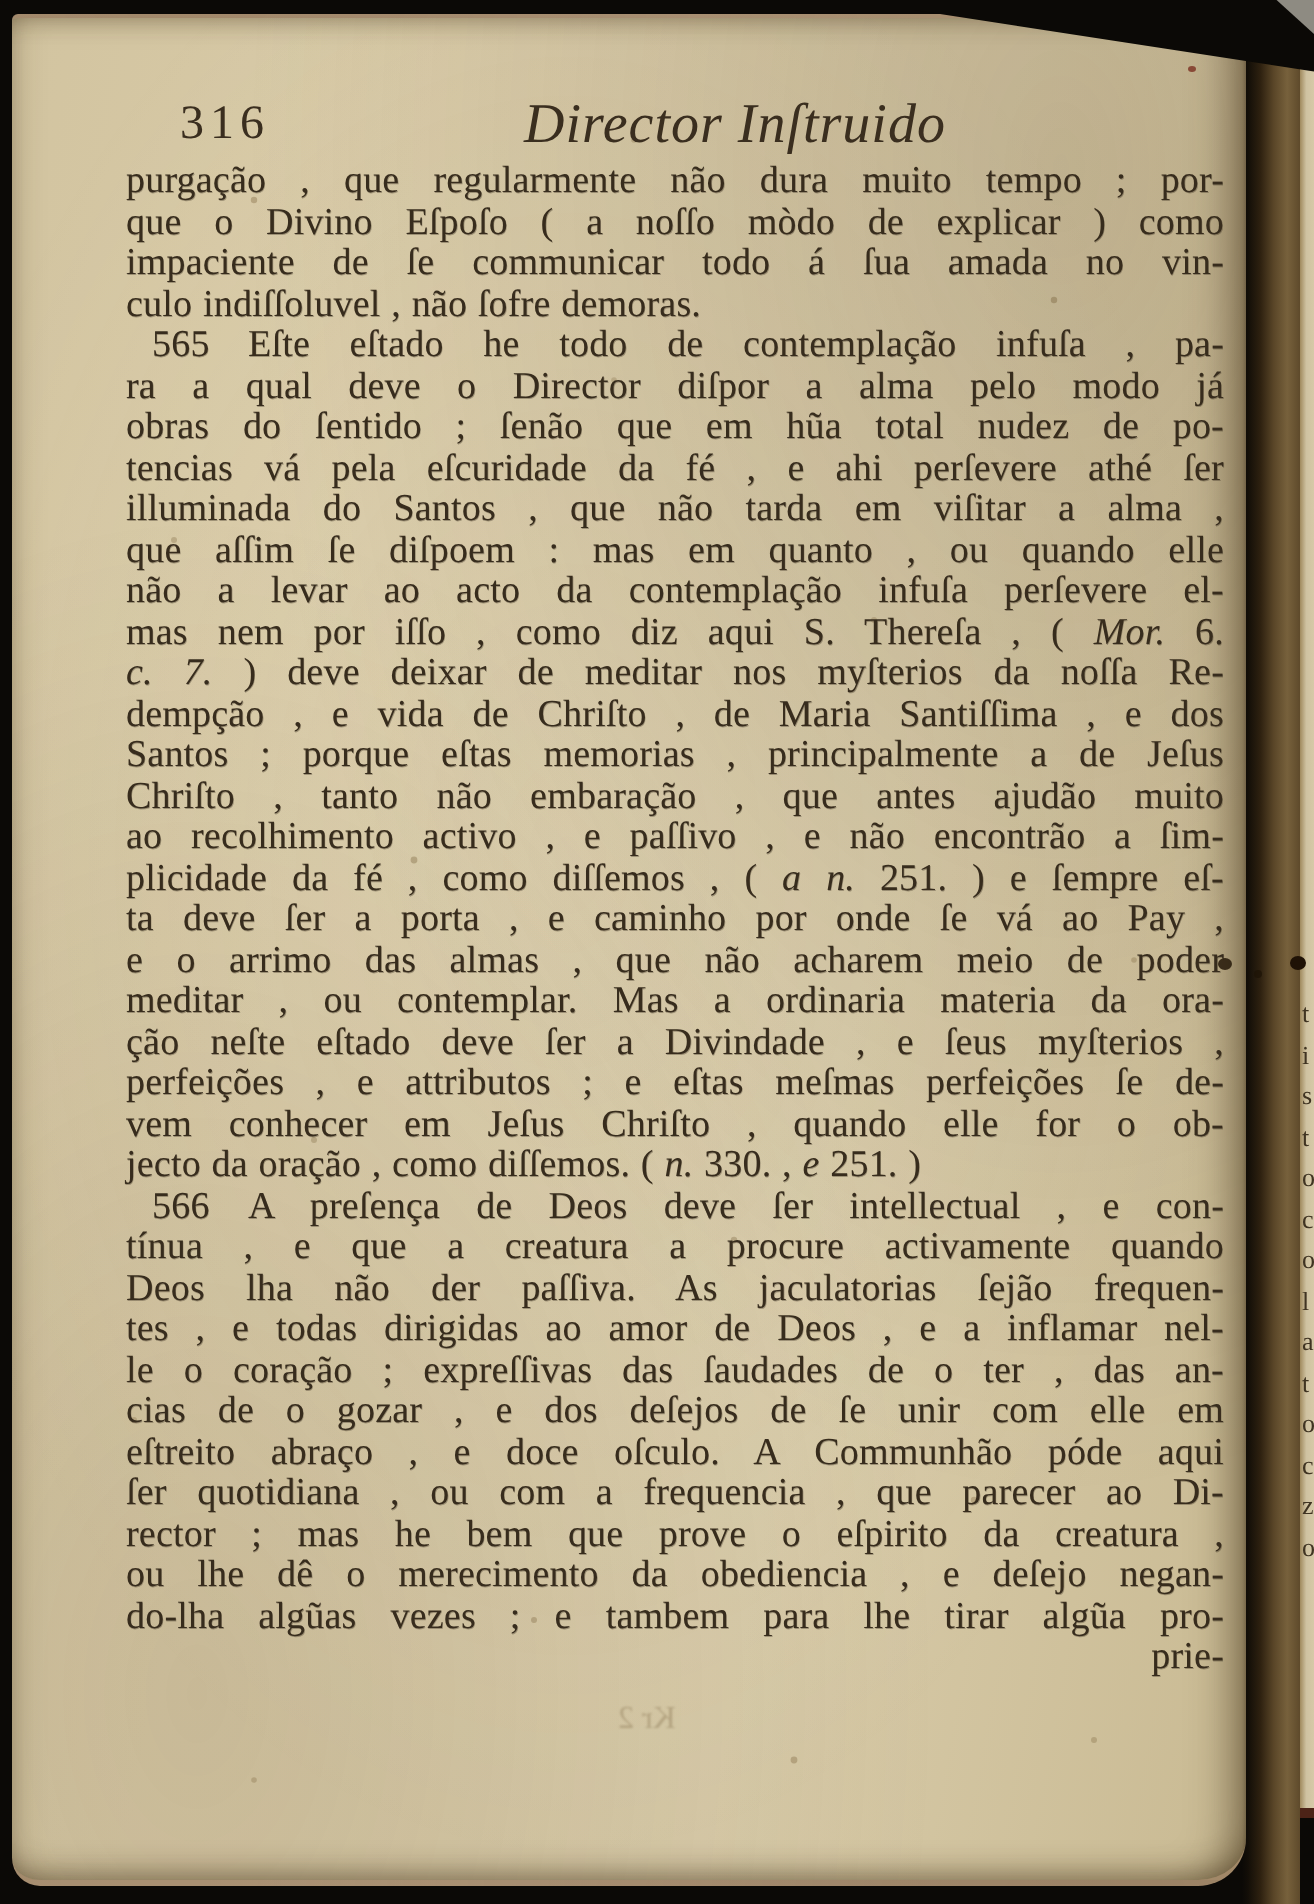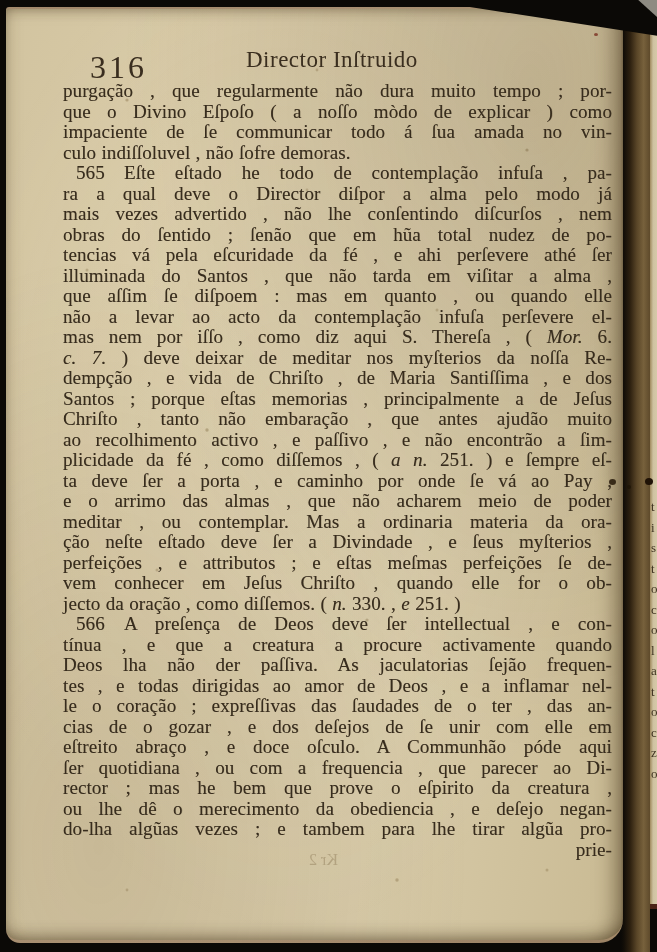--- a/index.html
+++ b/index.html
@@ -34,25 +34,25 @@
       520px 140px 0 0.6px rgba(110,85,45,.35),  80px  260px 0 0.5px rgba(120,95,55,.30),
       430px 300px 0 0.5px rgba(120,95,55,.28),  200px 420px 0 0.7px rgba(110,85,45,.32),
       560px 470px 0 0.4px rgba(120,95,55,.30),  150px 560px 0 0.5px rgba(120,95,55,.30),
       360px 610px 0 0.6px rgba(110,85,45,.30),  60px  700px 0 0.5px rgba(120,95,55,.28),
       480px 740px 0 0.6px rgba(120,95,55,.32),  260px 800px 0 0.5px rgba(110,85,45,.30),
       390px 870px 0 0.7px rgba(120,95,55,.34),  120px 880px 0 0.4px rgba(120,95,55,.28),
       540px 860px 0 0.5px rgba(120,95,55,.30),  300px 180px 0 0.4px rgba(120,95,55,.26);
   }
   .pagenum{
     position:absolute;left:84px;top:40px;
-    font-size:32px;letter-spacing:3px;color:#3a2e1f;
+    font-size:24px;letter-spacing:3px;color:#3a2e1f;
   }
   .runtitle{
-    position:absolute;left:240px;top:38px;
-    font-size:23px;color:#3a2e1f;letter-spacing:0.5px;
+    position:absolute;left:256px;top:38px;
+    font-size:28px;font-style:italic;color:#3a2e1f;letter-spacing:0.5px;
   }
   .textcol{
     position:absolute;left:57px;top:72px;width:549px;
     color:#372c1d;font-size:19px;line-height:20.5px;
     letter-spacing:0.1px;word-spacing:0.5px;
     text-shadow:0.3px 0.3px 0 rgba(55,44,29,0.35);
   }
   .line{text-align:justify;text-align-last:justify;height:20.5px;}
   .line i{font-style:italic;}
   .endl{text-align-last:left;}
@@ -103,21 +103,20 @@
     <div class="pagenum">316</div>
     <div class="runtitle">Director Inſtruido</div>
 
     <div class="textcol" id="text-block">
         <div class="line"><span>purgação , que regularmente não dura muito tempo ; por-</span></div>
         <div class="line"><span>que o Divino Eſpoſo ( a noſſo mòdo de explicar ) como</span></div>
         <div class="line"><span>impaciente de ſe communicar todo á ſua amada no vin-</span></div>
         <div class="line endl"><span>culo indiſſoluvel , não ſofre demoras.</span></div>
         <div class="line ind"><span>565  Eſte eſtado he todo de contemplação infuſa , pa-</span></div>
         <div class="line"><span>ra a qual deve o Director diſpor a alma pelo modo já</span></div>
-        <div class="line"><span>mais vezes advertido , não lhe conſentindo diſcurſos , nem</span></div>
         <div class="line"><span>obras do ſentido ; ſenão que em hũa total nudez de po-</span></div>
         <div class="line"><span>tencias vá pela eſcuridade da fé , e ahi perſevere athé ſer</span></div>
         <div class="line"><span>illuminada do Santos , que não tarda em viſitar a alma ,</span></div>
         <div class="line"><span>que aſſim ſe diſpoem : mas em quanto , ou quando elle</span></div>
         <div class="line"><span>não a levar ao acto da contemplação infuſa perſevere el-</span></div>
         <div class="line"><span>mas nem por iſſo , como diz aqui S. Thereſa , ( </span><i>Mor.</i><span> 6.</span></div>
         <div class="line"><i>c. 7.</i><span> ) deve deixar de meditar nos myſterios da noſſa Re-</span></div>
         <div class="line"><span>dempção , e vida de Chriſto , de Maria Santiſſima , e dos</span></div>
         <div class="line"><span>Santos ; porque eſtas memorias , principalmente a de Jeſus</span></div>
         <div class="line"><span>Chriſto , tanto não embaração , que antes ajudão muito</span></div>

